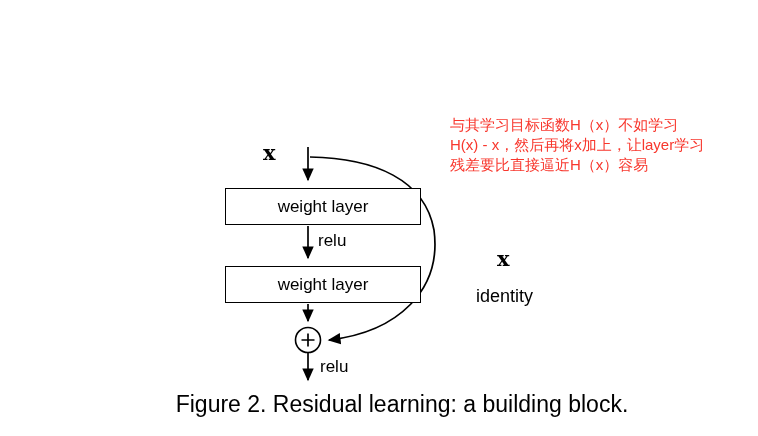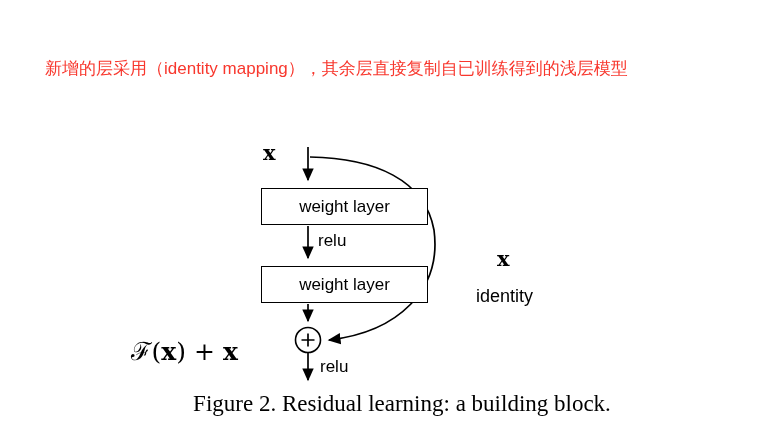--- a/index.html
+++ b/index.html
@@ -6,35 +6,34 @@
   html, body { background: #ffffff; }
   body {
     width: 758px; height: 436px;
     font-family: "Liberation Sans", "DejaVu Sans", sans-serif;
     color: #000;
   }
   .stage { position: relative; width: 758px; height: 436px; background: #fff; overflow: hidden; }
   .abs { position: absolute; }
   .red { color: #f8372d; }
   .math { font-family: "DejaVu Serif", "Liberation Serif", serif; }
-  .serif { font-family: Liberation Serif, serif; padding-left: 46px; }
+  .serif { font-family: Liberation Sans, sans-serif; padding-left: 46px; }
   .bold { font-weight: 700; }
 
   .note-top { left: 45px; top: 57px; font-size: 17px; white-space: nowrap; }
   .note-right { left: 450px; top: 115px; font-size: 15px; line-height: 20px; white-space: nowrap; }
 
   .x-top { left: 263px; top: 140px; font-size: 21px; }
   .x-right { left: 497px; top: 246px; font-size: 21px; }
 
   .box {
-    left: 225px; width: 167px; height: 37px;
+    left: 225px; width: 196px; height: 37px;
     border: 1.6px solid #000; background: #fff;
     display: flex; align-items: center; justify-content: center;
     font-size: 17px;
-    margin-left: 36px;
   }
   .box1 { top: 188px; }
   .box2 { top: 266px; }
 
   .relu1 { left: 318px; top: 231px; font-size: 17px; }
   .relu2 { left: 320px; top: 357px; font-size: 17px; }
   .identity { left: 468px; top: 286px; font-size: 18px; margin-left: 8px; }
 
   .f-label { left: 137px; top: 226px; font-size: 25px; }
   .sum-label { left: 131px; top: 333px; font-size: 25px; }
@@ -42,22 +41,26 @@
   .caption { left: 0; top: 391px; width: 758px; text-align: center; font-size: 23px; }
 
   .overlay { left: 0; top: 0; pointer-events: none; }
   .ln { stroke: #000; stroke-width: 1.7; fill: none; }
 </style>
 </head>
 <body>
 
 <div class="stage">
 
-  <div class="abs red note-top">新增的层采用（identity mapping），其余层直接复制自已训练得到的浅层模型</div>
 
+  <div class="abs red note-right">
+    <div>与其学习目标函数H（x）不如学习</div>
+    <div>H(x) - x，然后再将x加上，让layer学习</div>
+    <div>残差要比直接逼近H（x）容易</div>
+  </div>
 
   <svg class="abs overlay" width="758" height="436" viewBox="0 0 758 436">
     <defs>
       <marker id="ah" viewBox="0 0 10 10" refX="8.5" refY="5" markerWidth="8" markerHeight="8" orient="auto">
         <path d="M 0 0.8 L 9.5 5 L 0 9.2 z" fill="#000"></path>
       </marker>
     </defs>
     <path class="ln" d="M 308 147 L 308 180" marker-end="url(#ah)"></path>
     <path class="ln" d="M 310 157 C 375 158 425 180 434 230 C 442 290 398 332 329 340" marker-end="url(#ah)"></path>
     <path class="ln" d="M 308 226 L 308 258" marker-end="url(#ah)"></path>
@@ -77,19 +80,18 @@
 
 
   <div class="abs box box2">
     <span>weight layer</span>
   </div>
 
   <div class="abs math bold x-right">x</div>
 
   <div class="abs identity">identity</div>
 
-  <div class="abs math sum-label"><span>ℱ(</span><span class="bold">x</span><span>) + </span><span class="bold">x</span></div>
 
   <div class="abs relu2">relu</div>
 
   <div class="abs serif caption">Figure 2. Residual learning: a building block.</div>
 
 </div>
 
 </body></html>

